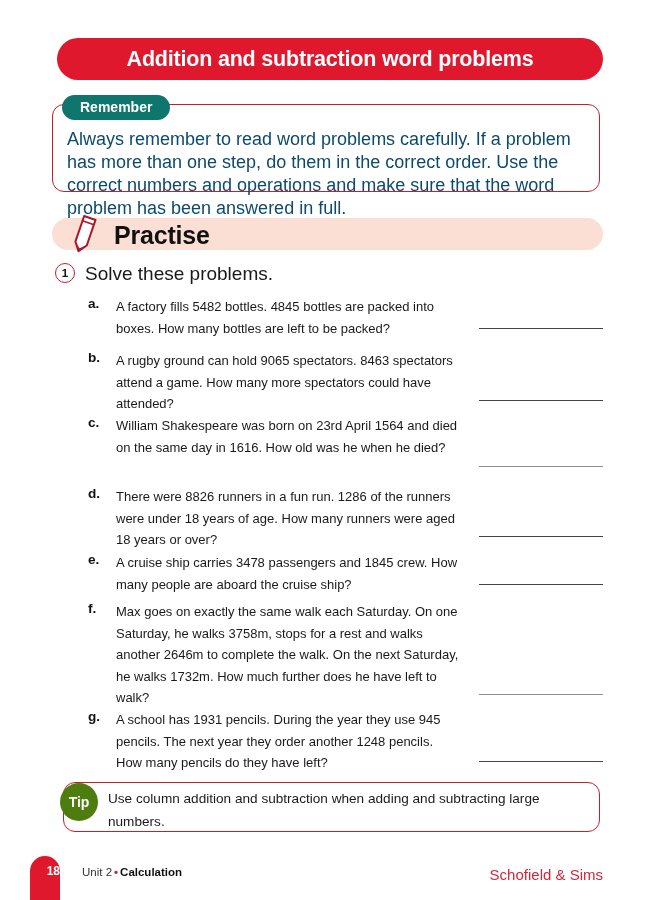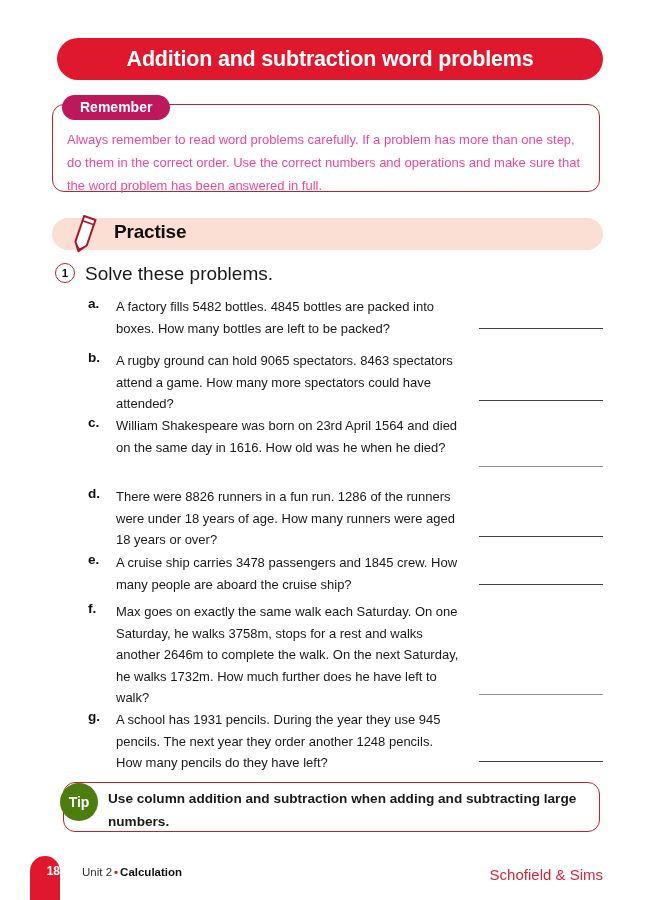--- a/index.html
+++ b/index.html
@@ -51,53 +51,53 @@
     width: 548px;
     height: 88px;
     border: 1.4px solid #c2202b;
     border-radius: 12px;
     box-sizing: border-box;
   }
   .remember-pill {
     position: absolute;
     left: 62px;
     top: 95px;
-    background: #be185d;
+    background: #0f766e;
     color: #ffffff;
     font-size: 14px;
     font-weight: bold;
     padding: 5px 18px 6px 18px;
     border-radius: 14px;
     line-height: 1;
   }
   .remember-text {
     position: absolute;
     left: 67px;
     top: 128px;
     width: 520px;
-    font-size: 13px;
+    font-size: 18px;
     line-height: 23px;
-    color: #ec4899;
+    color: #0c4a6e;
   }
 
   
   .practise-banner {
     position: absolute;
     left: 52px;
     top: 218px;
     width: 551px;
     height: 32px;
     background: #fbded4;
     border-radius: 16px;
   }
   .practise-label {
     position: absolute;
     left: 114px;
     top: 221px;
-    font-size: 19px;
+    font-size: 25px;
     font-weight: bold;
     color: #111111;
     letter-spacing: -0.2px;
   }
   .pencil-icon {
     position: absolute;
     left: 62px;
     top: 211px;
     width: 44px;
     height: 48px;
@@ -187,21 +187,20 @@
     font-weight: bold;
   }
   .tip-text {
     position: absolute;
     left: 108px;
     top: 787px;
     width: 480px;
     font-size: 13.6px;
     line-height: 23px;
     color: #1a1a1a;
-    font-weight: bold;
   }
 
   
   .page-tab {
     position: absolute;
     left: 30px;
     top: 856px;
     width: 30px;
     height: 52px;
     background: #e0182d;

